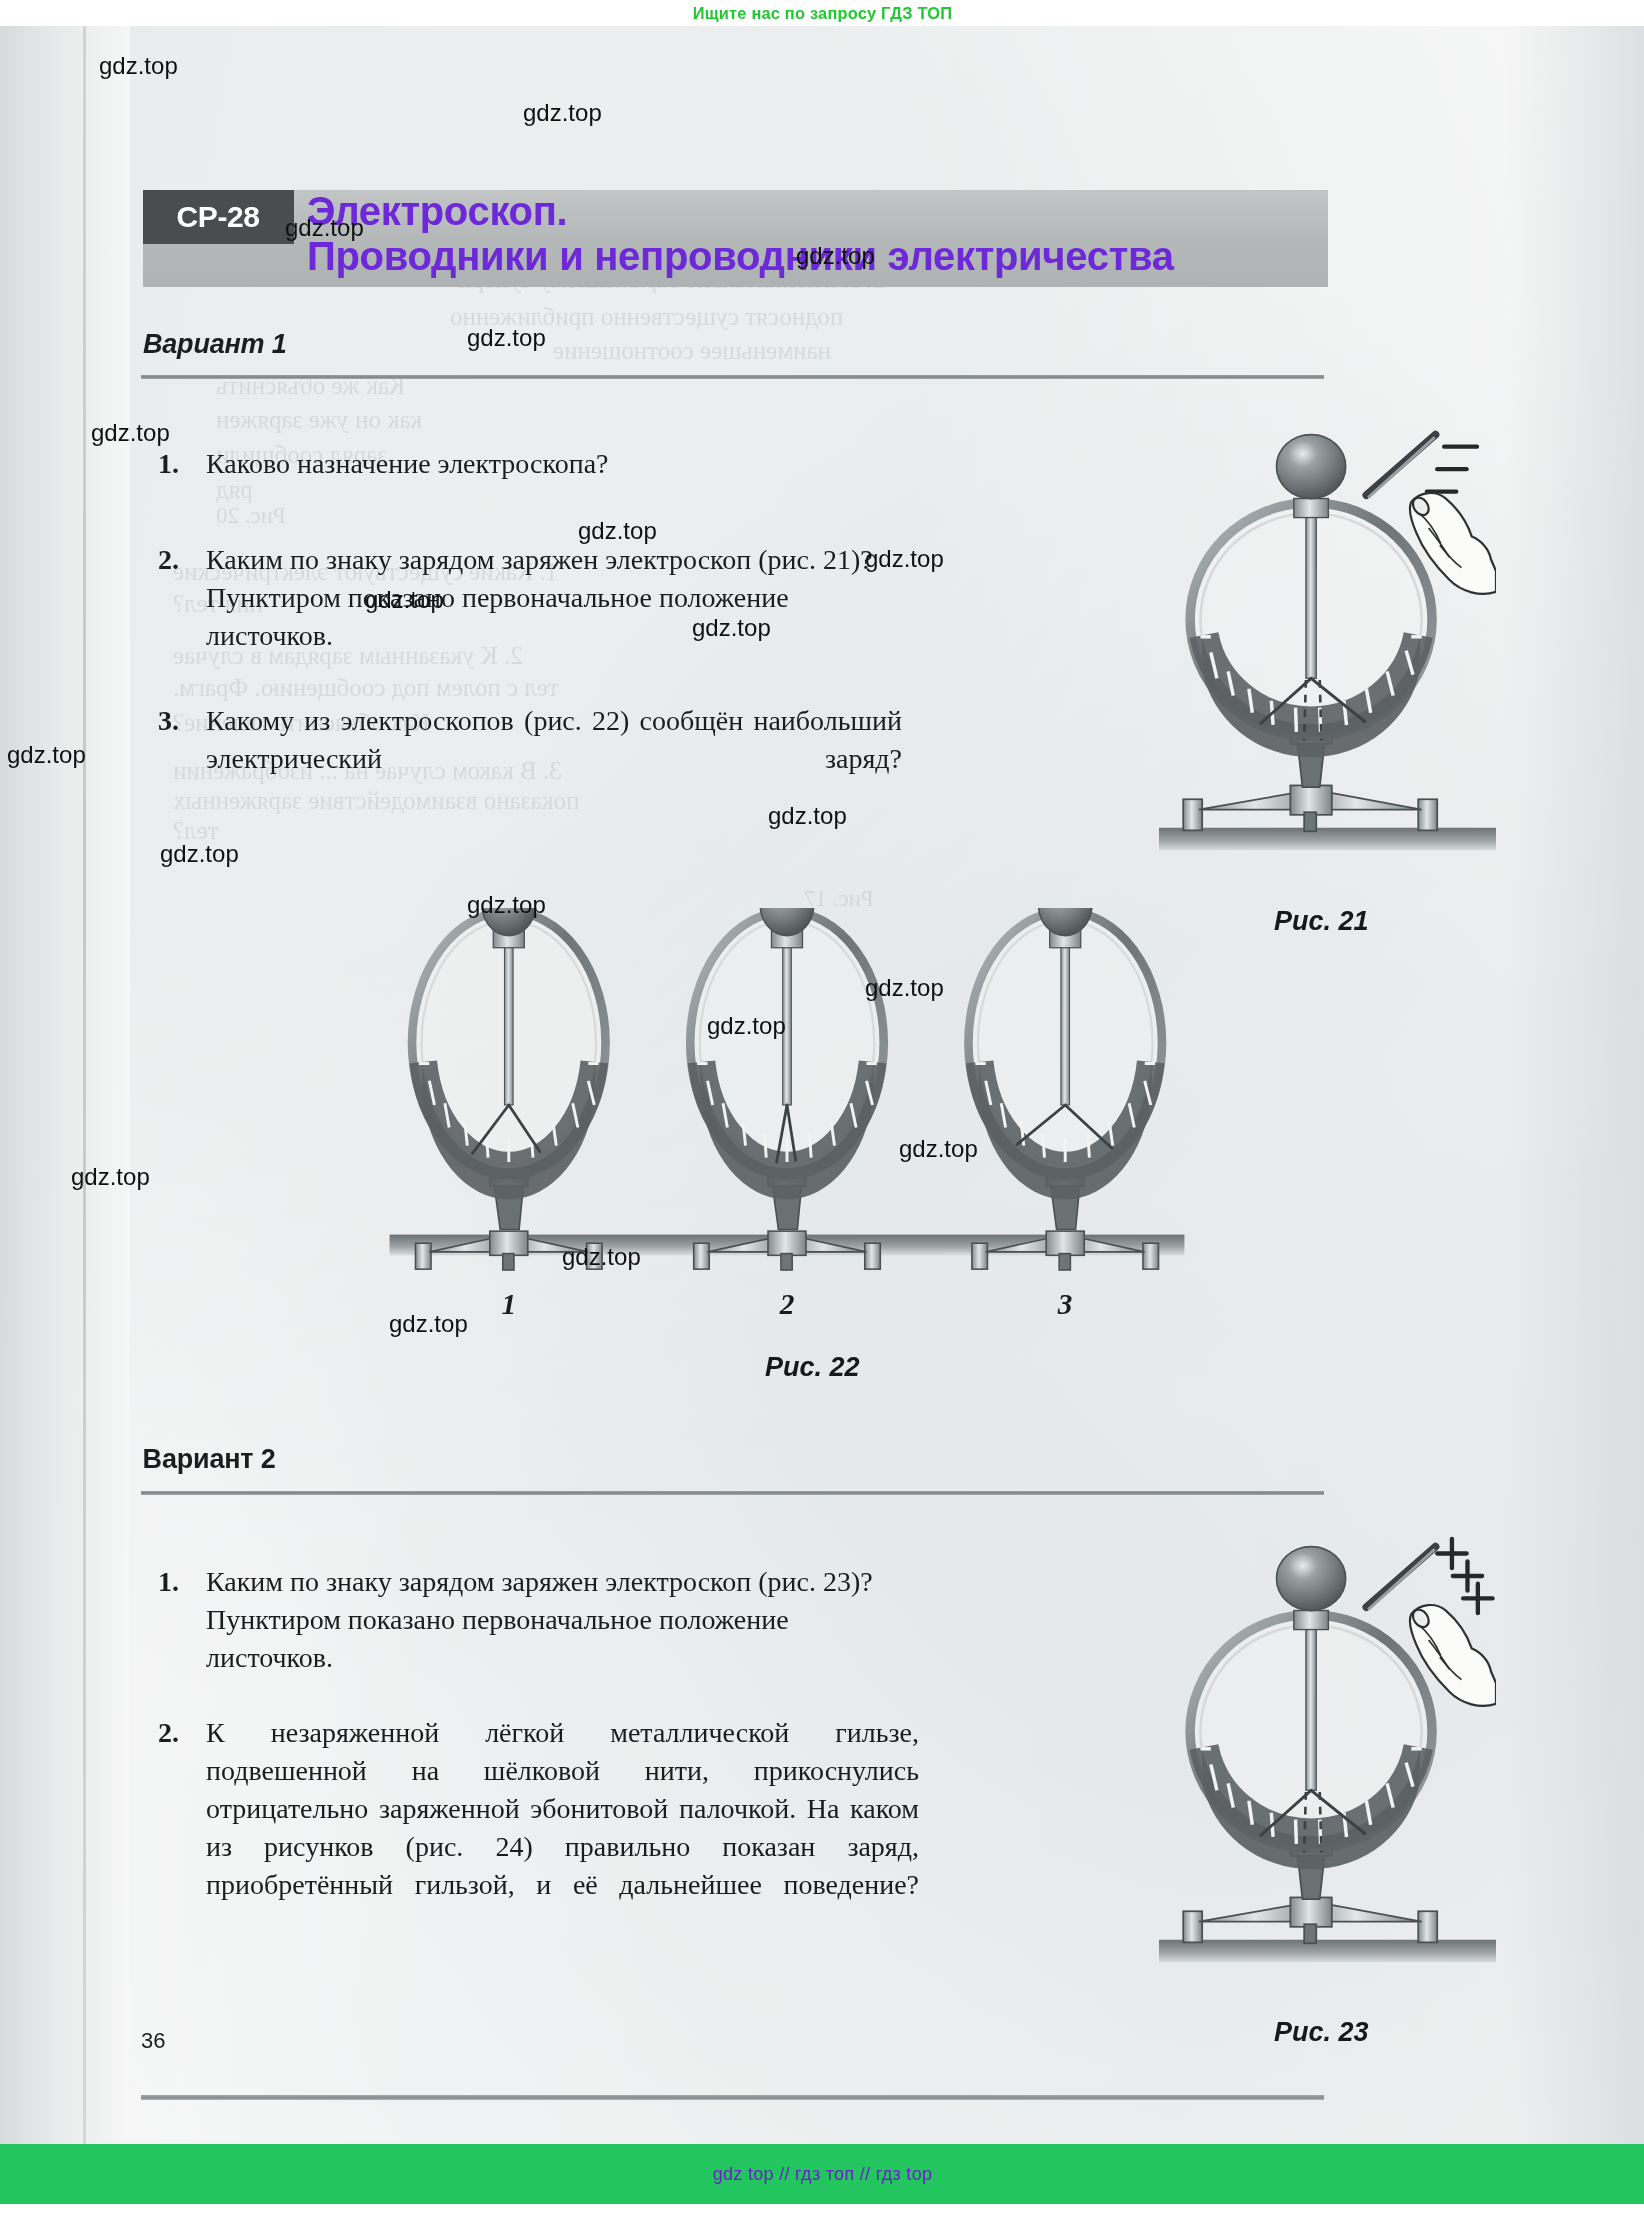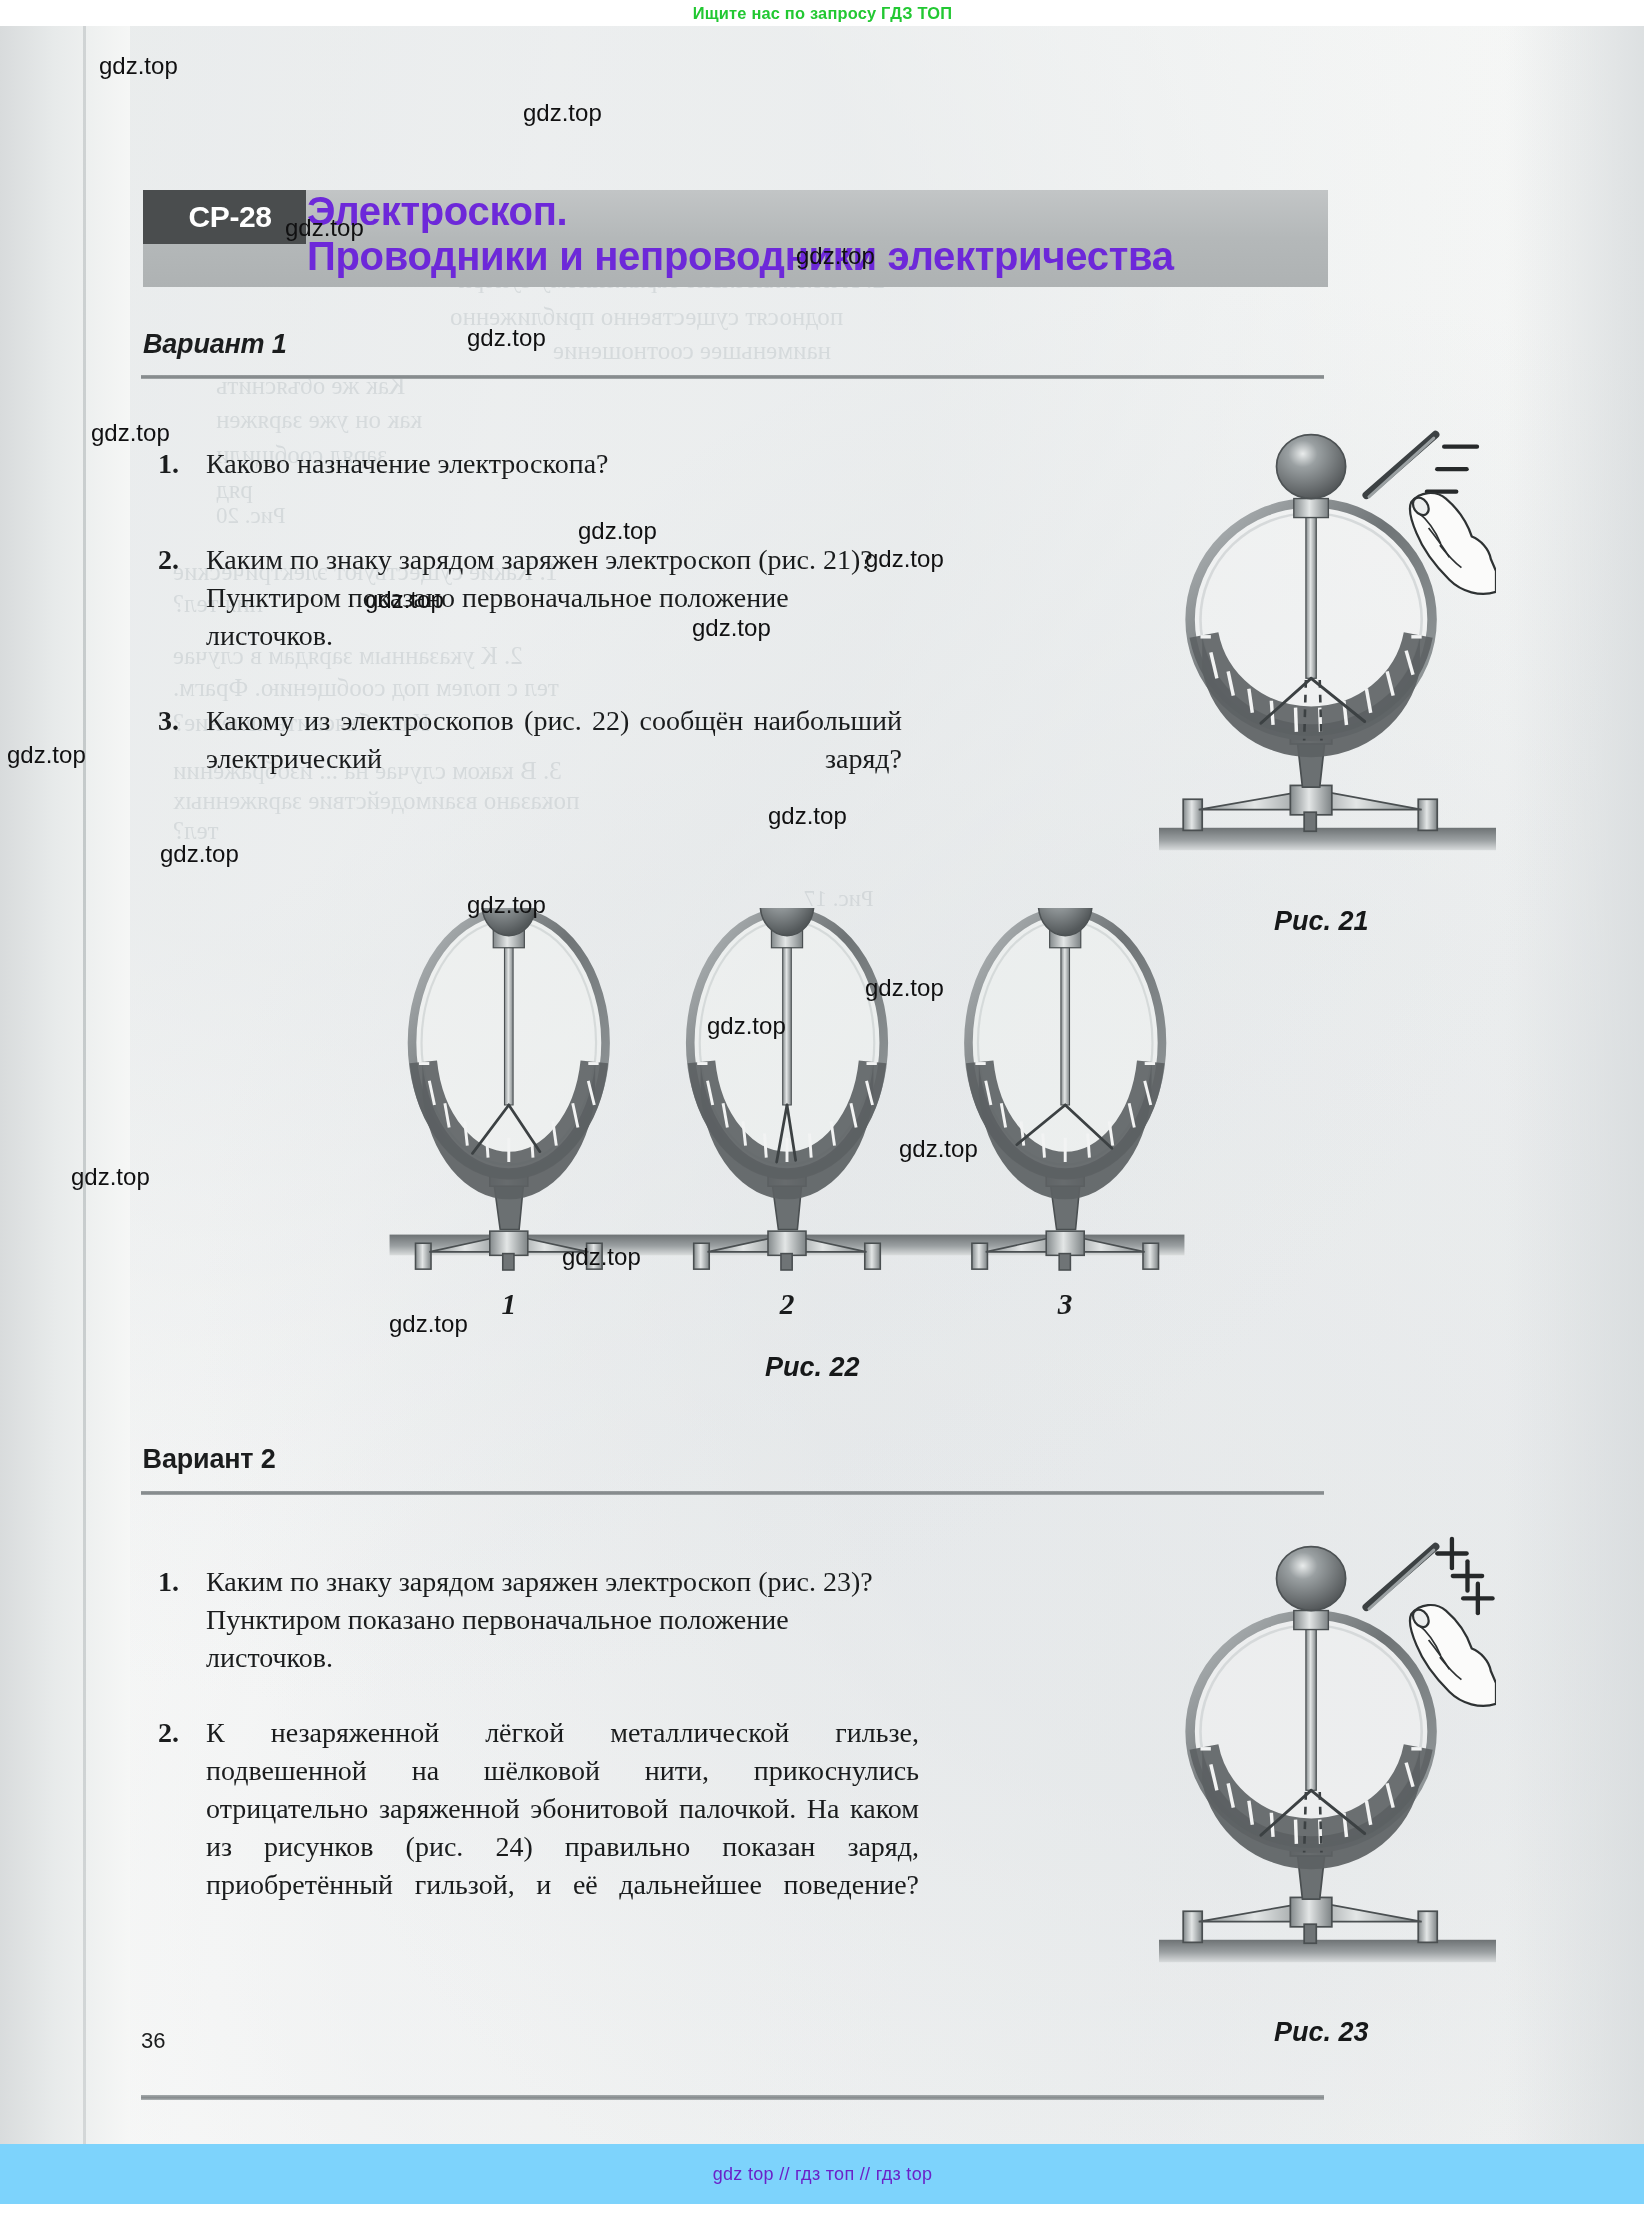--- a/index.html
+++ b/index.html
@@ -62,21 +62,21 @@
   }
 
   
   #header-band{
     position:absolute;left:8.6px;top:164px;width:1185px;height:97px;
     background:linear-gradient(180deg,#c2c5c6 0%,#b4b8b9 50%,#aeb2b3 100%);
   }
   #code-box{
     position:absolute;left:8.6px;top:164px;width:151px;height:54px;
     background:#4a4d4e;
-    display:flex;align-items:center;justify-content:center;padding-left:12px;
+    display:flex;align-items:center;justify-content:center;
   }
   #code-box span{
     font-family:"Liberation Sans", sans-serif;
     font-weight:bold;font-size:30px;color:#ffffff;letter-spacing:-0.4px;
   }
   #header-title{
     position:absolute;left:173px;top:163px;width:1003px;
     font-family:"Liberation Sans", sans-serif;
     font-weight:bold;font-size:40px;line-height:45px;color:#6d28d9;
     letter-spacing:-0.3px;
@@ -123,21 +123,21 @@
     font-size:22px;color:#1a1c1d;
   }
   #footer-rule{
     position:absolute;left:7px;top:2069px;width:1183px;height:5.2px;
     background:linear-gradient(180deg,#a5aaac,#858a8c 55%,#b0b5b7);
   }
 
   
   #bottom-strip{
     position:absolute;left:0;top:2144px;width:1645px;height:60px;
-    background:#7dd3fc;
+    background:#22c55e;
     display:flex;align-items:center;justify-content:center;
   }
   #bottom-strip .txt{
     font-family:"Liberation Sans", sans-serif;
     font-size:18px;color:#6b21c8;letter-spacing:0.3px;
   }
 
   
   .wm{
     position:absolute;

